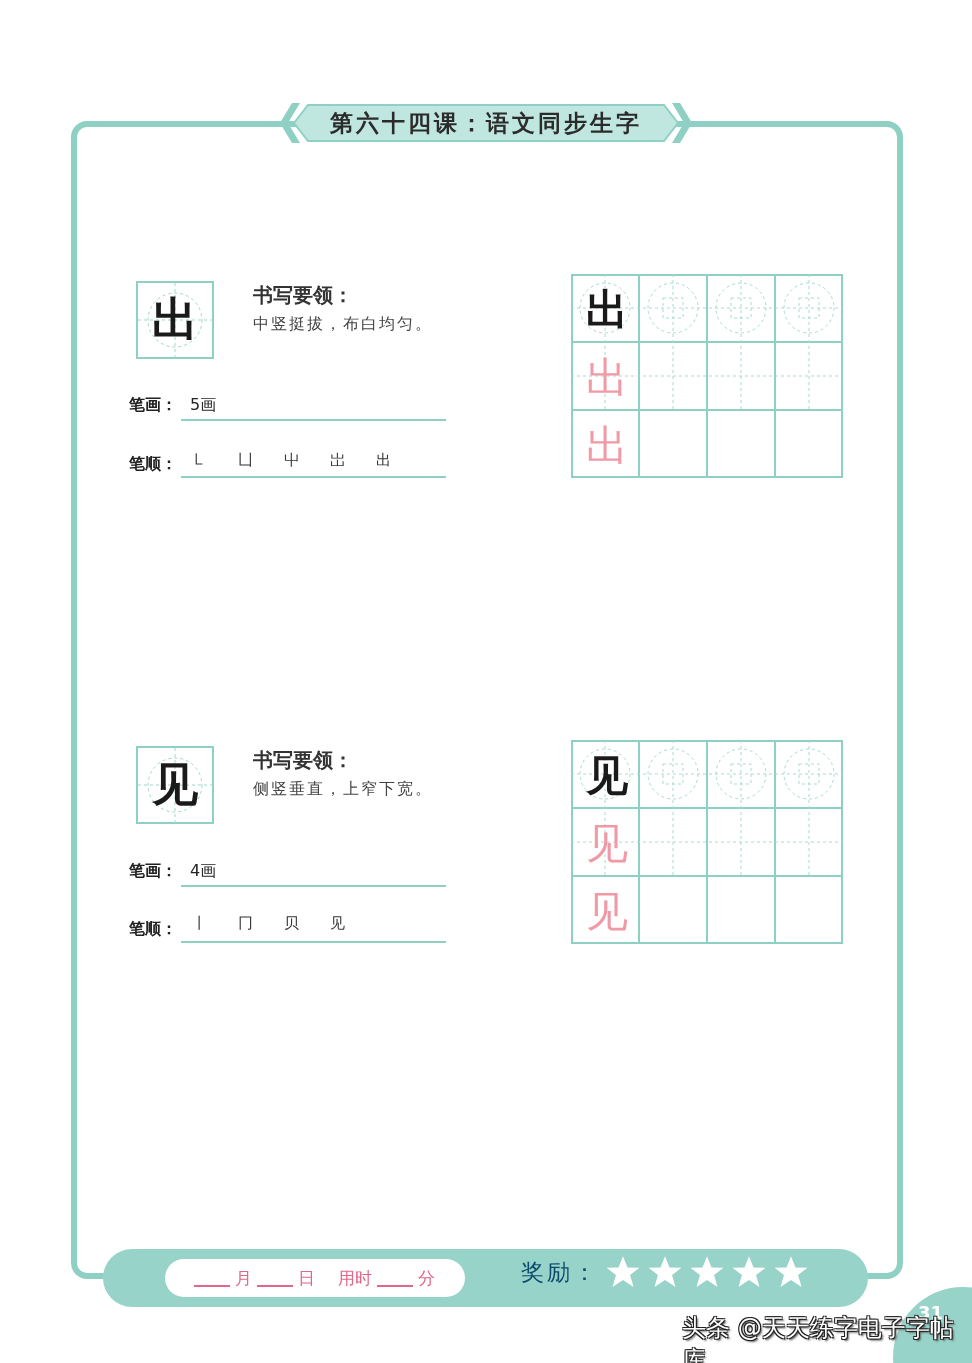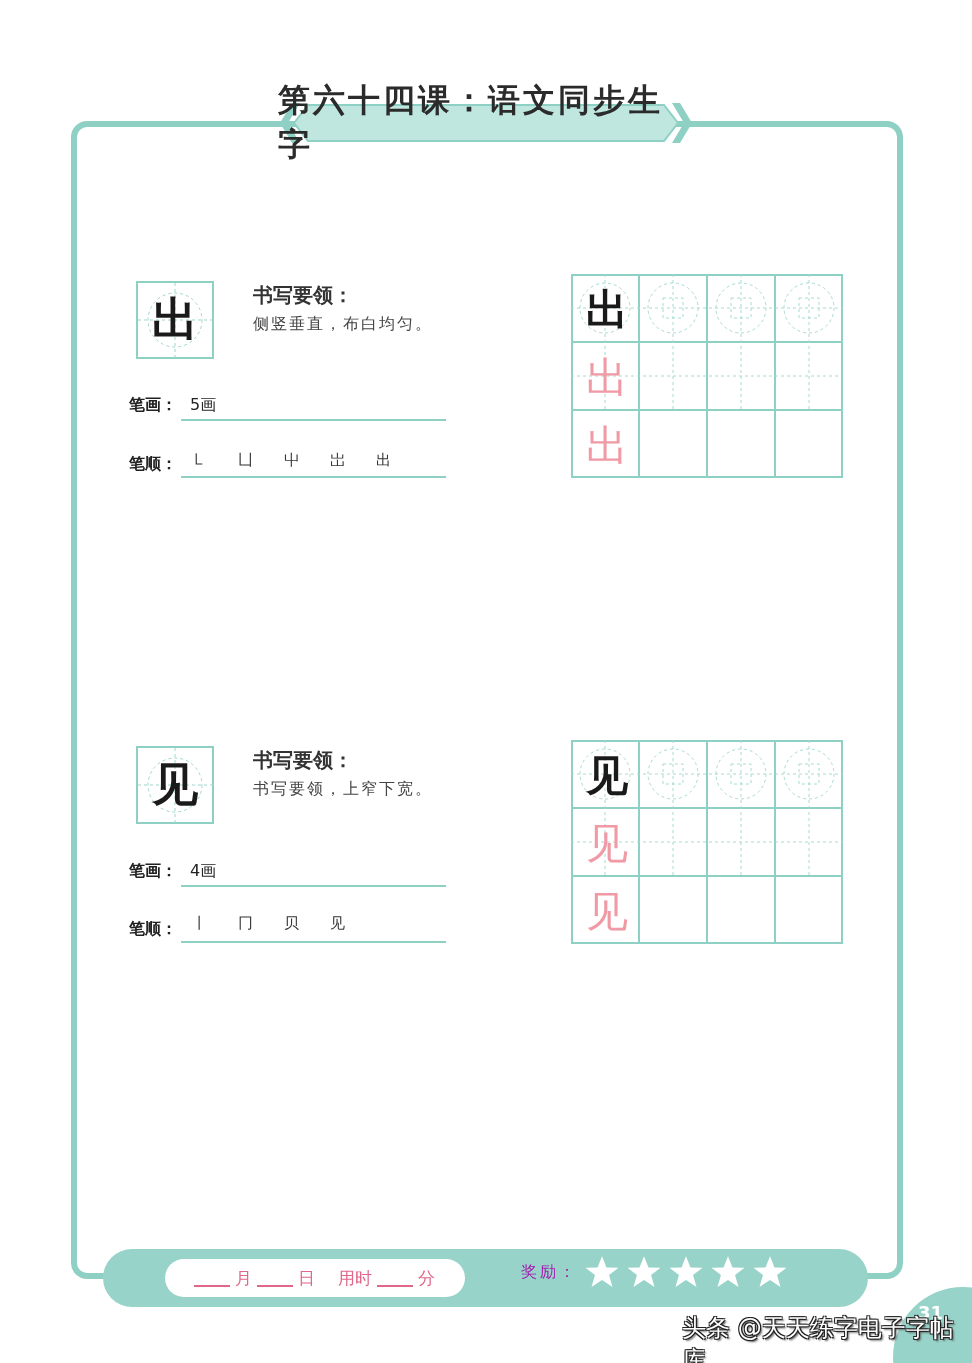--- a/index.html
+++ b/index.html
@@ -3,21 +3,21 @@
 <meta charset="utf-8">
 <style>
   * { box-sizing: border-box; margin: 0; padding: 0; }
   body { width: 972px; height: 1363px; background: #ffffff; position: relative; overflow: hidden;
          font-family: "DejaVu Sans", "Liberation Sans", sans-serif; color: #333; }
   .frame { position: absolute; left: 71px; top: 121px; width: 832px; height: 1158px;
            border: 6px solid #8fd0c4; border-radius: 16px; background: #fff; }
   .title-banner { position: absolute; left: 278px; top: 101px; width: 416px; height: 44px; z-index: 3; }
   .title-banner svg { position: absolute; left: 0; top: 0; }
   .title-text { position: absolute; left: 0; top: 0; width: 100%; height: 100%; display: flex;
-                align-items: center; justify-content: center; font-size: 32px; font-weight: bold;
+                align-items: center; justify-content: center; font-size: 23px; font-weight: bold;
                 letter-spacing: 3px; color: #2b2b2b; }
   .model-box { position: absolute; width: 78px; height: 78px; border: 2px solid #8fd0c4; background: #fff; }
   .model-box svg { position: absolute; left: 0; top: 0; }
   .model-char { position: absolute; left: 0; top: 0; width: 100%; height: 100%; display: flex;
                 align-items: center; justify-content: center; font-family: "DejaVu Serif", serif;
                 font-size: 46px; font-weight: bold; color: #1a1a1a; }
   .tip-label { position: absolute; font-size: 20px; font-weight: bold; color: #333; }
   .tip-text { position: absolute; font-size: 16px; color: #444; letter-spacing: 2px; }
   .info-label { position: absolute; font-size: 16px; font-weight: bold; color: #222; }
   .info-value { position: absolute; font-size: 16px; font-weight: normal; color: #222; }
@@ -32,21 +32,21 @@
   .grid-char.black { color: #1a1a1a; font-weight: bold; }
   .grid-char.pink { color: #f09aa6; }
 
   .footer-bar { position: absolute; left: 103px; top: 1249px; width: 765px; height: 58px;
                 background: #97d3c8; border-radius: 29px; z-index: 3; }
   .date-pill { position: absolute; left: 62px; top: 10px; width: 300px; height: 38px; background: #fff;
                border-radius: 19px; display: flex; align-items: center; justify-content: center;
                color: #e0678a; font-size: 17px; }
   .date-pill .blank { display: inline-block; width: 36px; border-bottom: 2px solid #e0678a; height: 18px; margin: 0 2px; }
   .date-pill .lbl { margin: 0 3px; }
-  .reward { position: absolute; left: 418px; top: 0; height: 46px; display: flex; align-items: center; color: #a21caf; font-size: 16px; }
+  .reward { position: absolute; left: 418px; top: 0; height: 46px; display: flex; align-items: center; color: #0c4a6e; font-size: 23px; }
   .reward-label { letter-spacing: 3px; margin-right: 6px; }
   .stars { display: flex; gap: 6px; }
   .star { width: 36px; height: 36px; }
 
   .page-num-circle { position: absolute; left: 893px; top: 1287px; width: 140px; height: 140px;
                      border-radius: 50%; background: #97d3c8; }
   .page-num { position: absolute; left: 918px; top: 1302px; font-size: 18px; color: #fff; font-weight: bold; }
   .watermark { position: absolute; left: 648px; top: 1312px; font-size: 24px; color: #fff;
                text-shadow: 1px 1px 0 #222, -1px 1px 0 #222, 1px -1px 0 #222, -1px -1px 0 #222, 2px 2px 2px #555;
                letter-spacing: 0px; z-index: 5; margin-left: 34px; }
@@ -68,21 +68,21 @@
 <div>
   <div class="model-box" style="left:136px; top:281px;">
     <svg width="78" height="78">
       <line x1="37" y1="0" x2="37" y2="78" stroke="#9fd6cc" stroke-width="1" stroke-dasharray="3,3"></line>
       <line x1="0" y1="37" x2="78" y2="37" stroke="#9fd6cc" stroke-width="1" stroke-dasharray="3,3"></line>
       <circle cx="37" cy="37" r="27" fill="none" stroke="#9fd6cc" stroke-width="1" stroke-dasharray="3,3"></circle>
     </svg>
     <div class="model-char">出</div>
   </div>
   <div class="tip-label" style="left:253px; top:282px;">书写要领：</div>
-  <div class="tip-text" style="left:253px; top:314px;">侧竖垂直，布白均匀。</div>
+  <div class="tip-text" style="left:253px; top:314px;">中竖挺拔，布白均匀。</div>
 
   <div class="info-label" style="left:129px; top:395px;">笔画：</div>
   <div class="info-value" style="left:190px; top:395px;">5画</div>
   <div class="info-line" style="left:181px; top:419px; width:265px;"></div>
 
   <div class="info-label" style="left:129px; top:454px;">笔顺：</div>
   <div class="stroke-steps" style="left:192px; top:451px;">
     <span style="width:46px">㇄</span>
     <span style="width:46px">凵</span>
     <span style="width:46px">屮</span>
@@ -125,21 +125,21 @@
 <div>
   <div class="model-box" style="left:136px; top:746px;">
     <svg width="78" height="78">
       <line x1="37" y1="0" x2="37" y2="78" stroke="#9fd6cc" stroke-width="1" stroke-dasharray="3,3"></line>
       <line x1="0" y1="37" x2="78" y2="37" stroke="#9fd6cc" stroke-width="1" stroke-dasharray="3,3"></line>
       <circle cx="37" cy="37" r="27" fill="none" stroke="#9fd6cc" stroke-width="1" stroke-dasharray="3,3"></circle>
     </svg>
     <div class="model-char">见</div>
   </div>
   <div class="tip-label" style="left:253px; top:747px;">书写要领：</div>
-  <div class="tip-text" style="left:253px; top:779px;">书写要领，上窄下宽。</div>
+  <div class="tip-text" style="left:253px; top:779px;">侧竖垂直，上窄下宽。</div>
 
   <div class="info-label" style="left:129px; top:861px;">笔画：</div>
   <div class="info-value" style="left:190px; top:861px;">4画</div>
   <div class="info-line" style="left:181px; top:885px; width:265px;"></div>
 
   <div class="info-label" style="left:129px; top:919px;">笔顺：</div>
   <div class="stroke-steps" style="left:192px; top:914px;">
     <span style="width:46px">丨</span>
     <span style="width:46px">冂</span>
     <span style="width:46px">贝</span>

